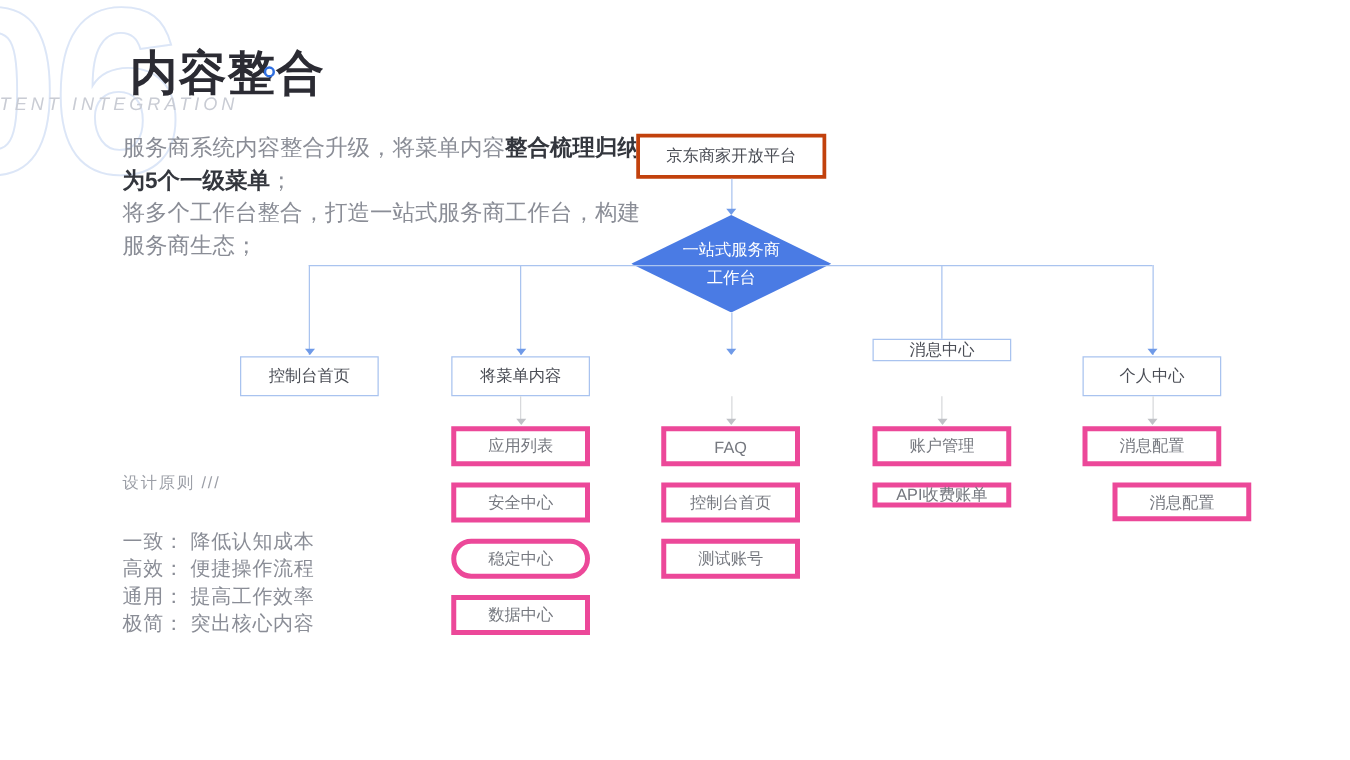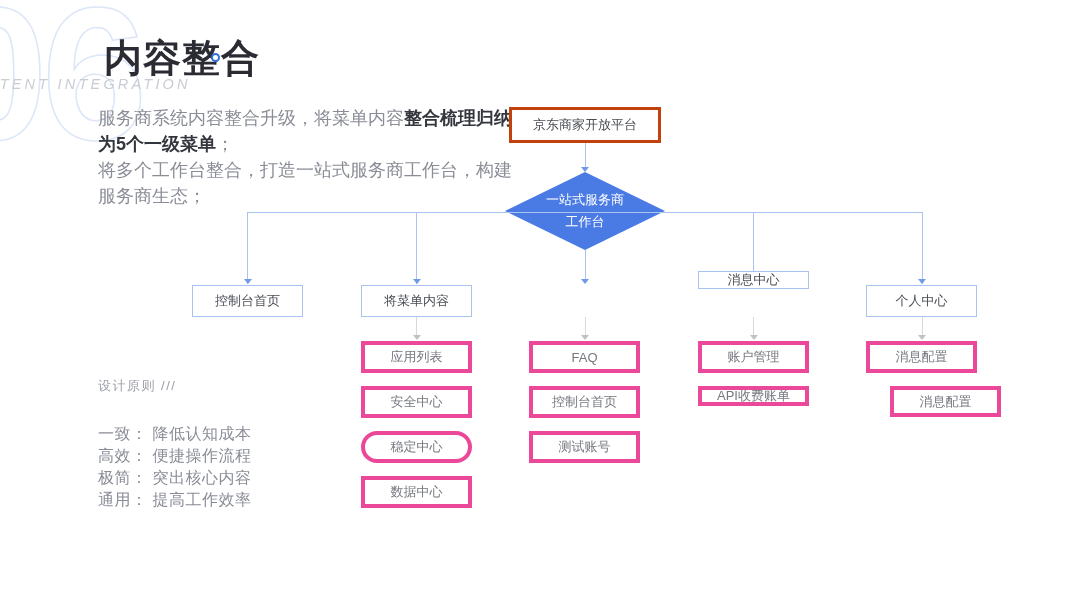--- a/index.html
+++ b/index.html
@@ -94,22 +94,22 @@
 
   <div class="desc">
     <span>服务商系统内容整合升级，将菜单内容</span><b>整合梳理归纳为5个一级菜单</b><span>；</span><br>
     <span>将多个工作台整合，打造一站式服务商工作台，构建服务商生态；</span>
   </div>
 
   <div class="principles-title">设计原则  ///</div>
   <div class="principles-list">
     <div>一致： 降低认知成本</div>
     <div>高效： 便捷操作流程</div>
+    <div>通用： 提高工作效率</div>
     <div>极简： 突出核心内容</div>
-    <div>通用： 提高工作效率</div>
   </div>
 
   <div class="node lvl0" style="left:509px;top:107px;width:152px;height:36px;">京东商家开放平台</div>
 
   <div class="ln" style="left:584.5px;top:143px;width:1px;height:26px;"></div>
   <div class="arw" style="left:581px;top:167px;"></div>
 
   <div class="diamond" style="left:505px;top:172px;width:160px;height:78px;">
     <div>
       <div>一站式服务商</div>

